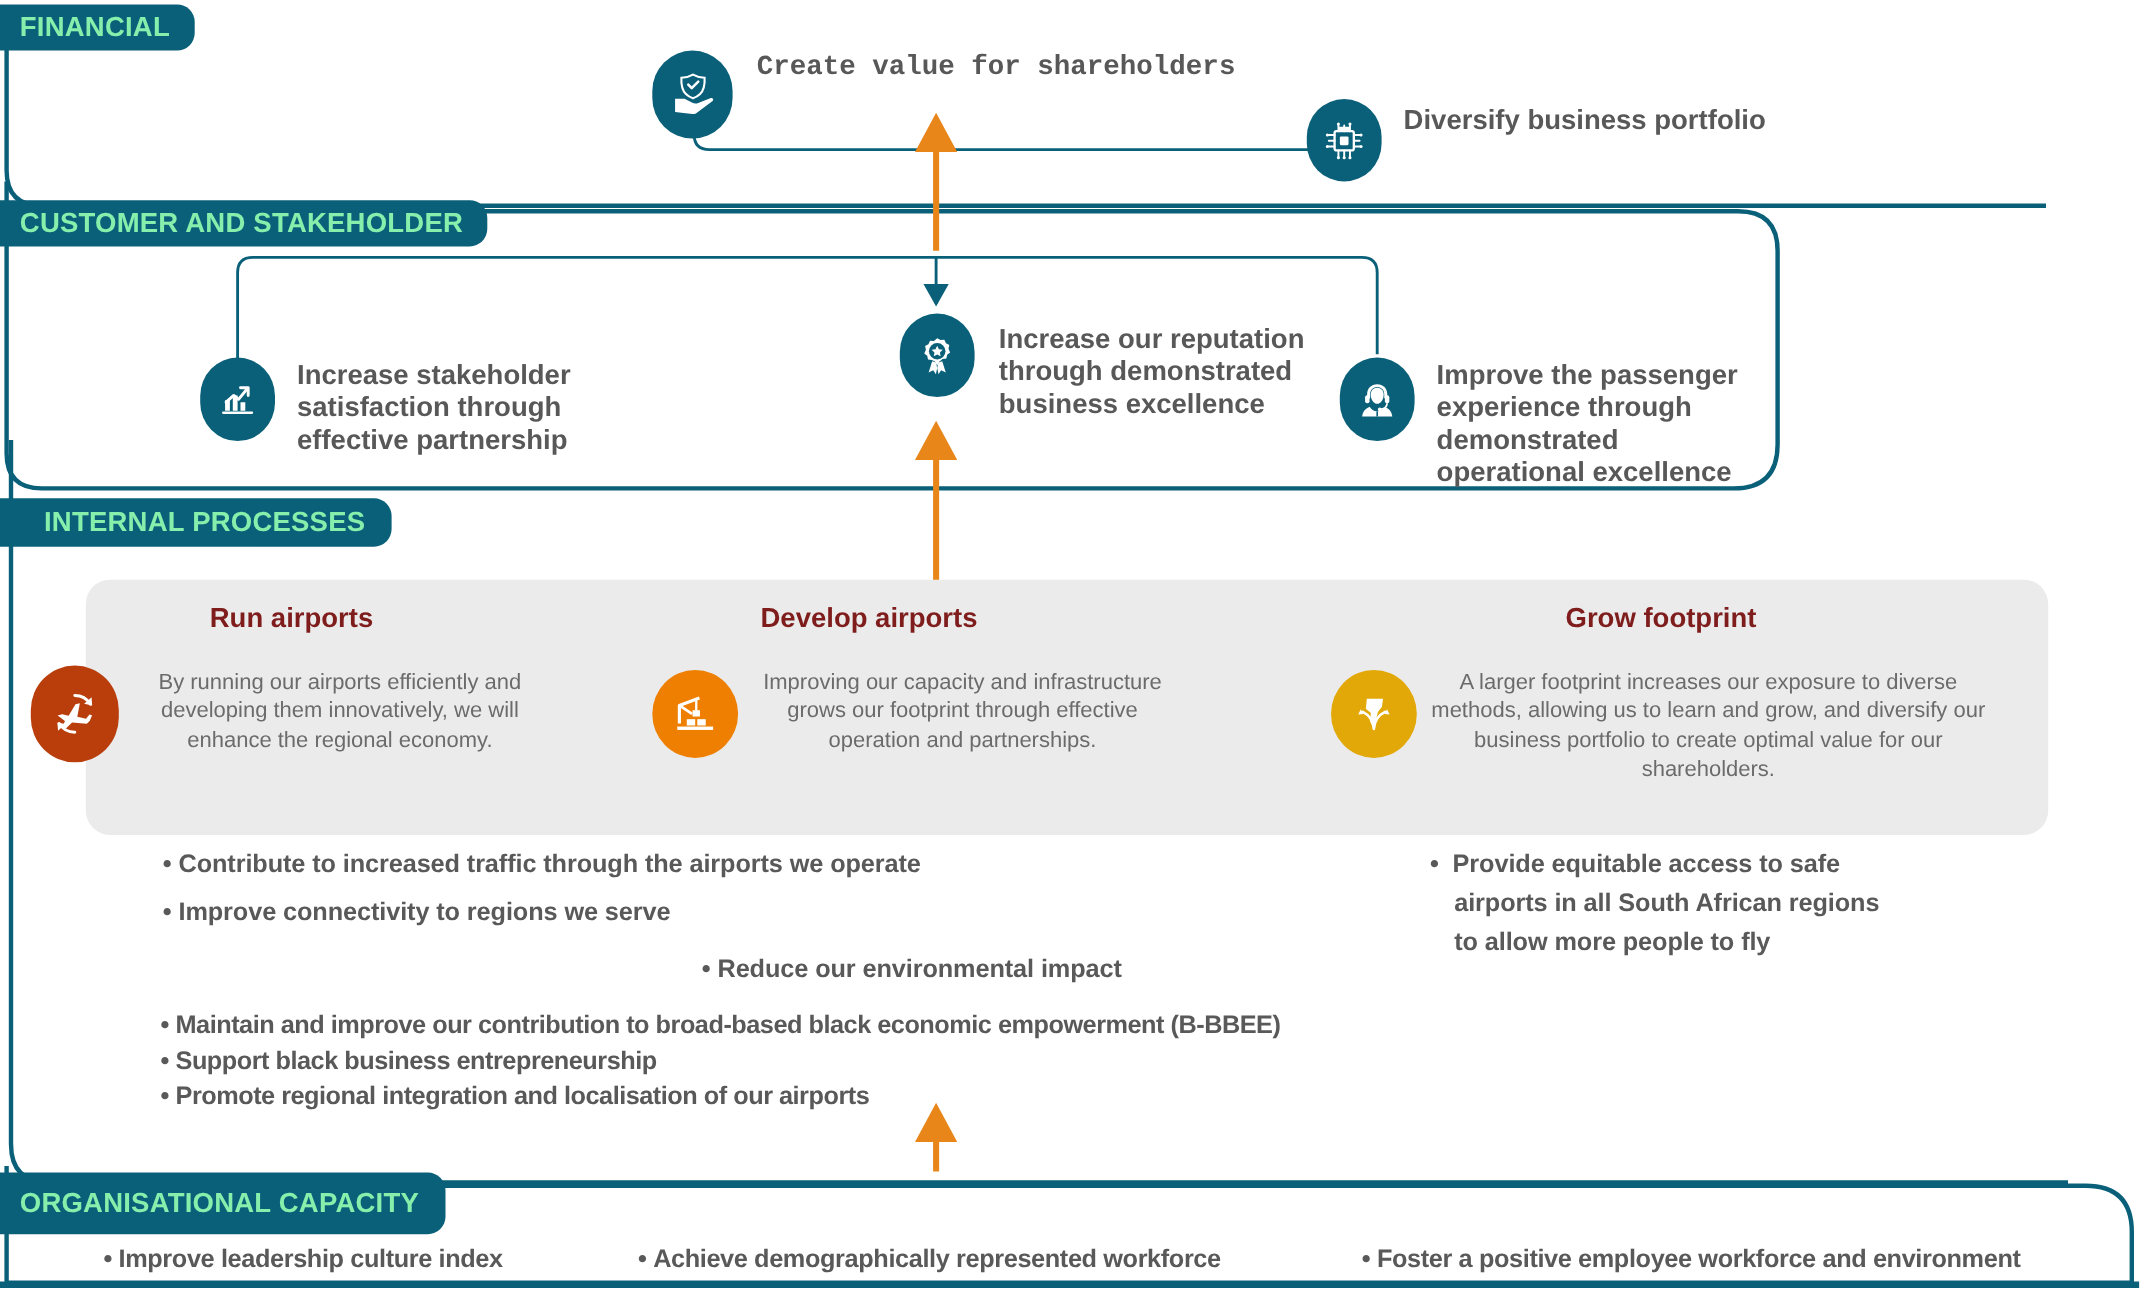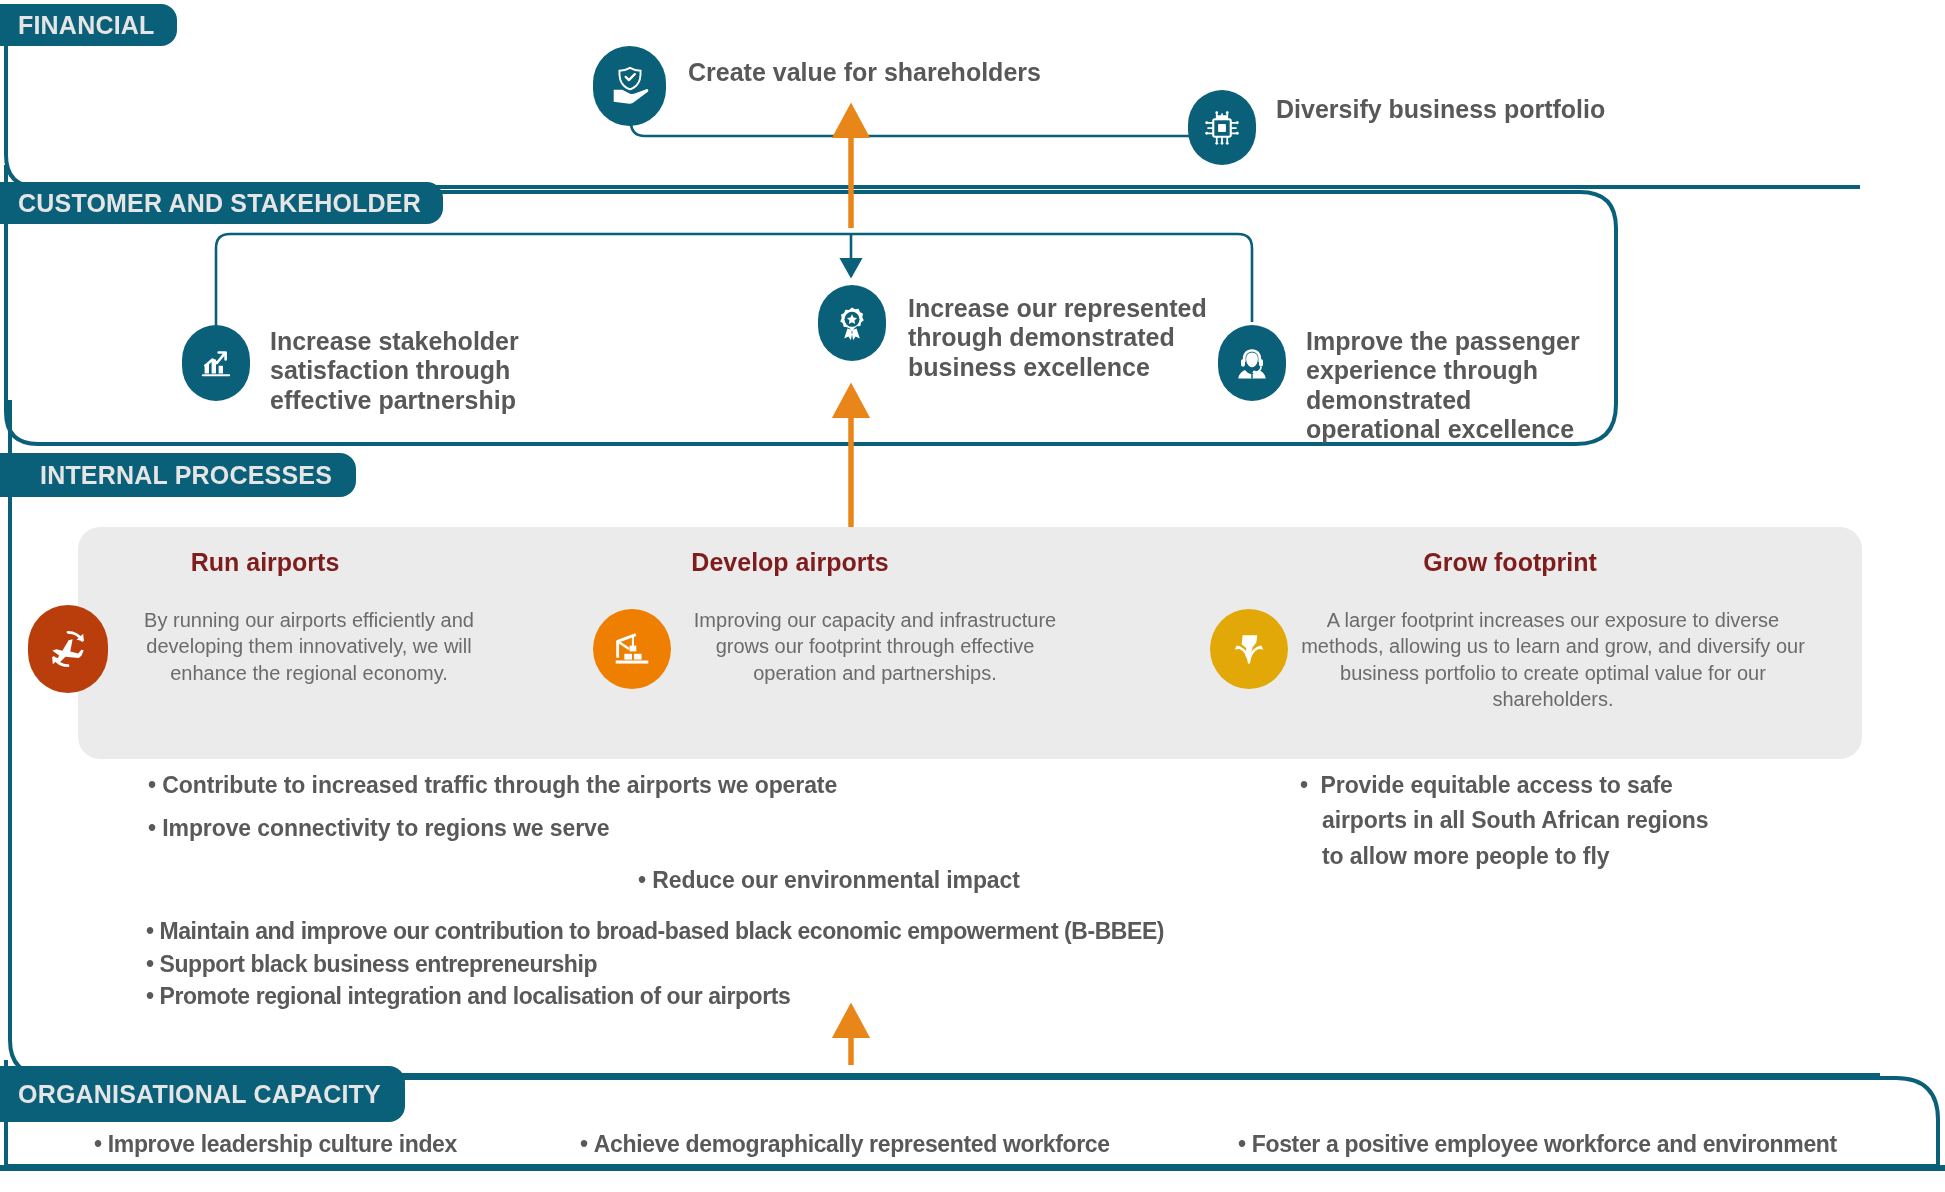--- a/index.html
+++ b/index.html
@@ -17,21 +17,21 @@
   #svg-layer{
     position:absolute; left:0; top:0;
     width:1945px; height:1192px;
     pointer-events:none;
   }
 
   
   .band-label{
     position:absolute;
     background:#0a6079;
-    color:#e5e5e5;
+    color:#86efac;
     font-weight:bold;
     letter-spacing:.2px;
     display:flex;
     align-items:center;
     white-space:nowrap;
     box-sizing:border-box;
     border-radius:0 16px 16px 0;
   }
 
   
@@ -142,21 +142,21 @@
   </div>
 
   <div class="node" style="left:593px;top:46px;">
     <div class="node-icon" style="width:73px;height:80px;border-radius:50%/46%;">
       <svg viewBox="0 0 48 48" width="46" height="46" aria-hidden="true">
         <path d="M24 5c4.6 2.6 8.1 3 11 3 .3 5.6-.4 11.6-4.3 15.5-2.1 2.1-4.5 3.3-6.7 4-2.2-.7-4.6-1.9-6.7-4C13.4 19.6 12.7 13.6 13 8c2.9 0 6.4-.4 11-3z" fill="none" stroke="#fff" stroke-width="2"></path>
         <path d="M19.5 14.5l3.3 3.4 6.2-6.3" fill="none" stroke="#fff" stroke-width="2.4" stroke-linecap="round" stroke-linejoin="round"></path>
         <path d="M7 28h9l7 3.5c2 1 4 1.2 6 .4l12-4.6c1.6-.6 3 1.6 1.6 2.8L28 41c-1.3 1.1-3 1.6-4.7 1.4L7 40.5z" fill="#fff"></path>
       </svg>
     </div>
-    <div class="node-label" style="font-size:25px;margin-left:22px;margin-top:12px;white-space:pre-line;">Create value for shareholders</div>
+    <div class="node-label" style="font-size:25px;margin-left:22px;margin-top:0;white-space:pre-line;font-family:Liberation Mono, monospace;">Create value for shareholders</div>
   </div>
 
   <div class="node" style="left:1188px;top:90px;">
     <div class="node-icon" style="width:68px;height:75px;border-radius:50%/46%;">
       <svg viewBox="0 0 48 48" width="42" height="42" aria-hidden="true">
         <rect x="14" y="14" width="20" height="20" rx="2" fill="none" stroke="#fff" stroke-width="2.4"></rect>
         <rect x="19.5" y="19.5" width="9" height="9" rx="1.2" fill="#fff"></rect>
         <g stroke="#fff" stroke-width="2" stroke-linecap="round">
           <path d="M18 14V8M24 14V8M30 14V8M18 34v6M24 34v6M30 34v6"></path>
           <path d="M14 18H8M14 24H8M14 30H8M34 18h6M34 24h6M34 30h6"></path>
@@ -194,21 +194,21 @@
 
   <div class="node" style="left:818px;top:285px;">
     <div class="node-icon" style="width:68px;height:76px;border-radius:50%/46%;">
       <svg viewBox="0 0 48 48" width="44" height="44" aria-hidden="true">
         <path d="M24 7l3.3 1.9 3.8-.4 1.6 3.5 3.3 1.9-.8 3.7 1.6 3.5-2.9 2.4-.8 3.7-3.8.4L26 30.3 24 34l-2-3.7-3.3-1.7-3.8-.4-.8-3.7-2.9-2.4 1.6-3.5-.8-3.7 3.3-1.9 1.6-3.5 3.8.4z" fill="#fff"></path>
         <circle cx="24" cy="20" r="8.2" fill="#0a6079"></circle>
         <path d="M24 14.5l1.7 3.5 3.8.5-2.8 2.7.7 3.8-3.4-1.8-3.4 1.8.7-3.8-2.8-2.7 3.8-.5z" fill="#fff"></path>
         <path d="M19 30l-3.5 11 4.6-2.2 2.6 4L25 32zM29 30l3.5 11-4.6-2.2-2.6 4L23 32z" fill="#fff"></path>
       </svg>
     </div>
-    <div class="node-label" style="font-size:25px;margin-left:22px;margin-top:9px;white-space:pre-line;">Increase our represented
+    <div class="node-label" style="font-size:25px;margin-left:22px;margin-top:9px;white-space:pre-line;">Increase our reputation
 through demonstrated
 business excellence</div>
   </div>
 
   <div class="node" style="left:1218px;top:325px;">
     <div class="node-icon" style="width:68px;height:76px;border-radius:50%/46%;">
       <svg viewBox="0 0 48 48" width="44" height="44" aria-hidden="true">
         <path d="M24 9c6 0 10 4.2 10 10v4h-3v-4c0-4.4-3-7.2-7-7.2S17 14.6 17 19v4h-3v-4c0-5.8 4-10 10-10z" fill="#fff"></path>
         <path d="M24 12.5c4 0 6.4 3 6.4 7 0 4.8-2.9 9-6.4 9s-6.4-4.2-6.4-9c0-4 2.4-7 6.4-7z" fill="#fff"></path>
         <rect x="12" y="20" width="4.4" height="8" rx="2" fill="#fff"></rect>

